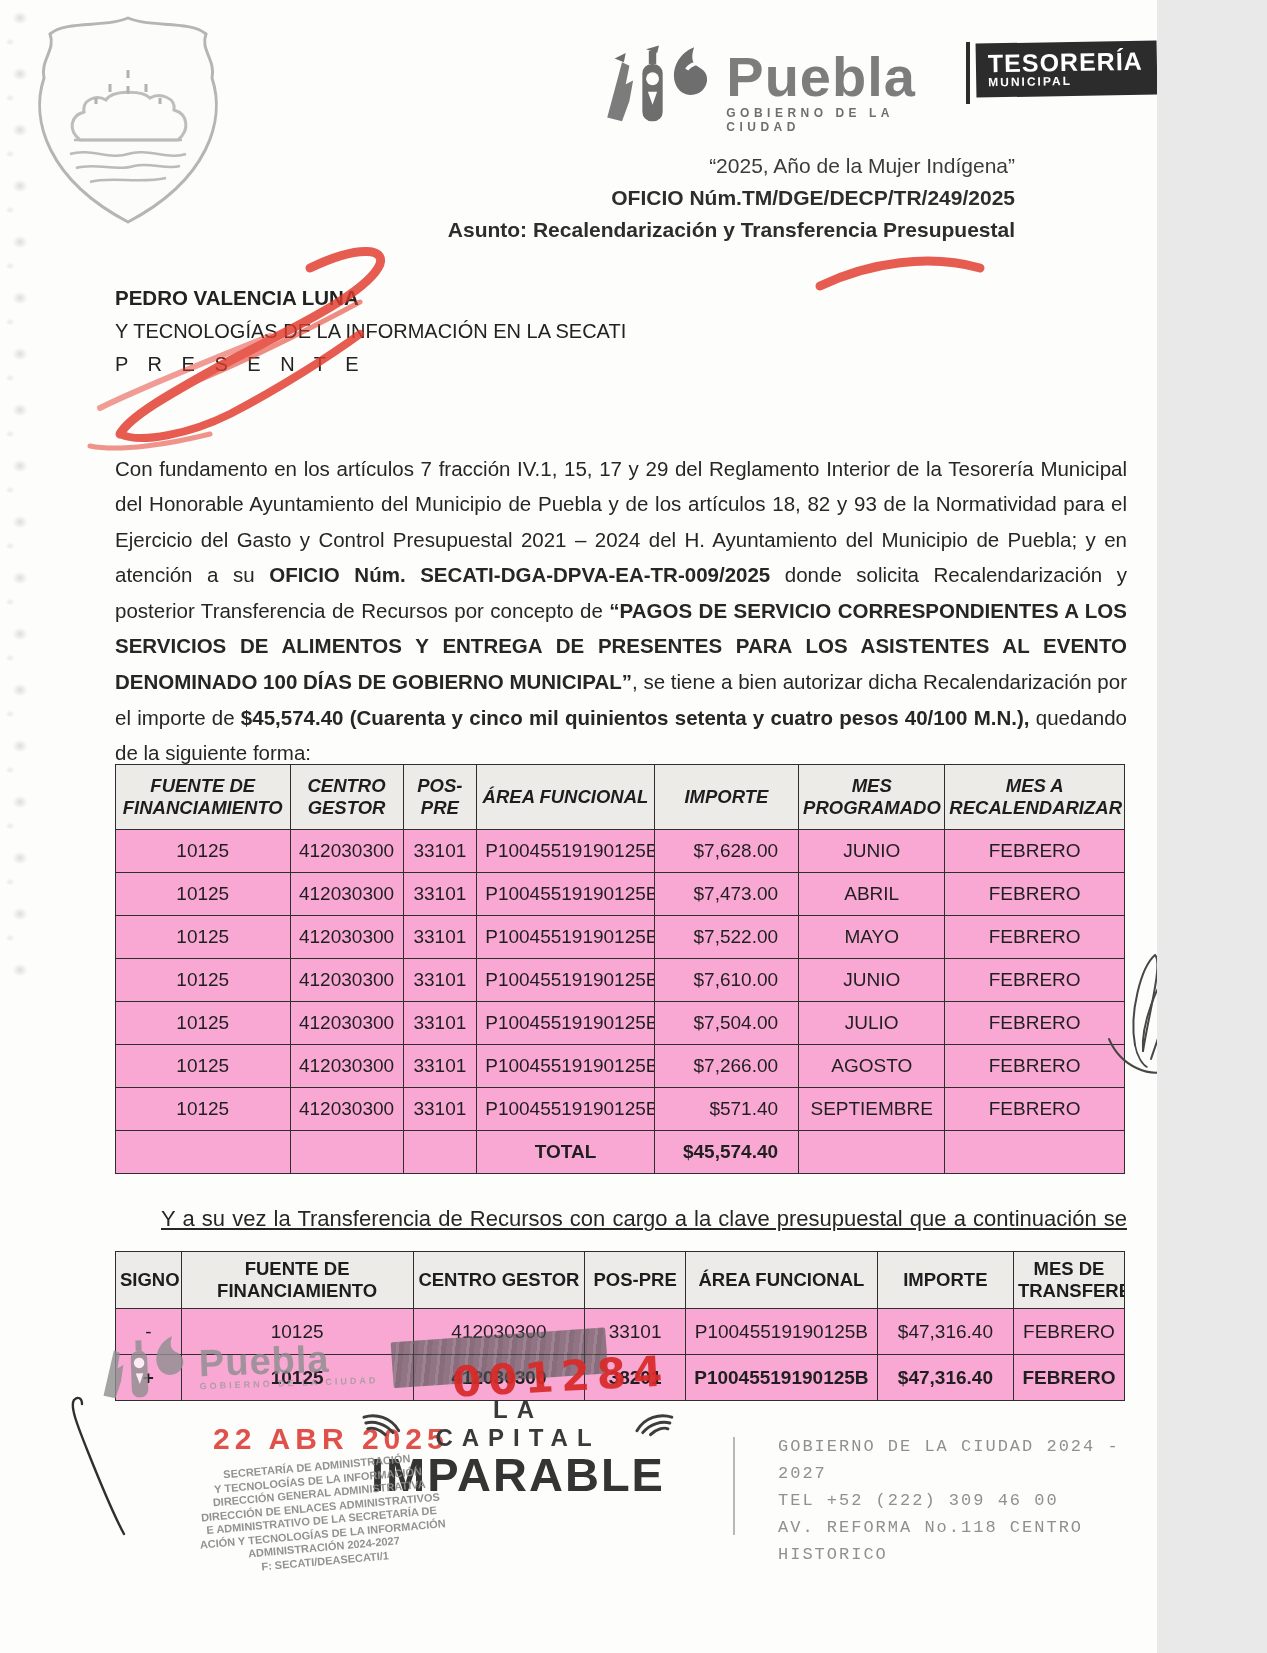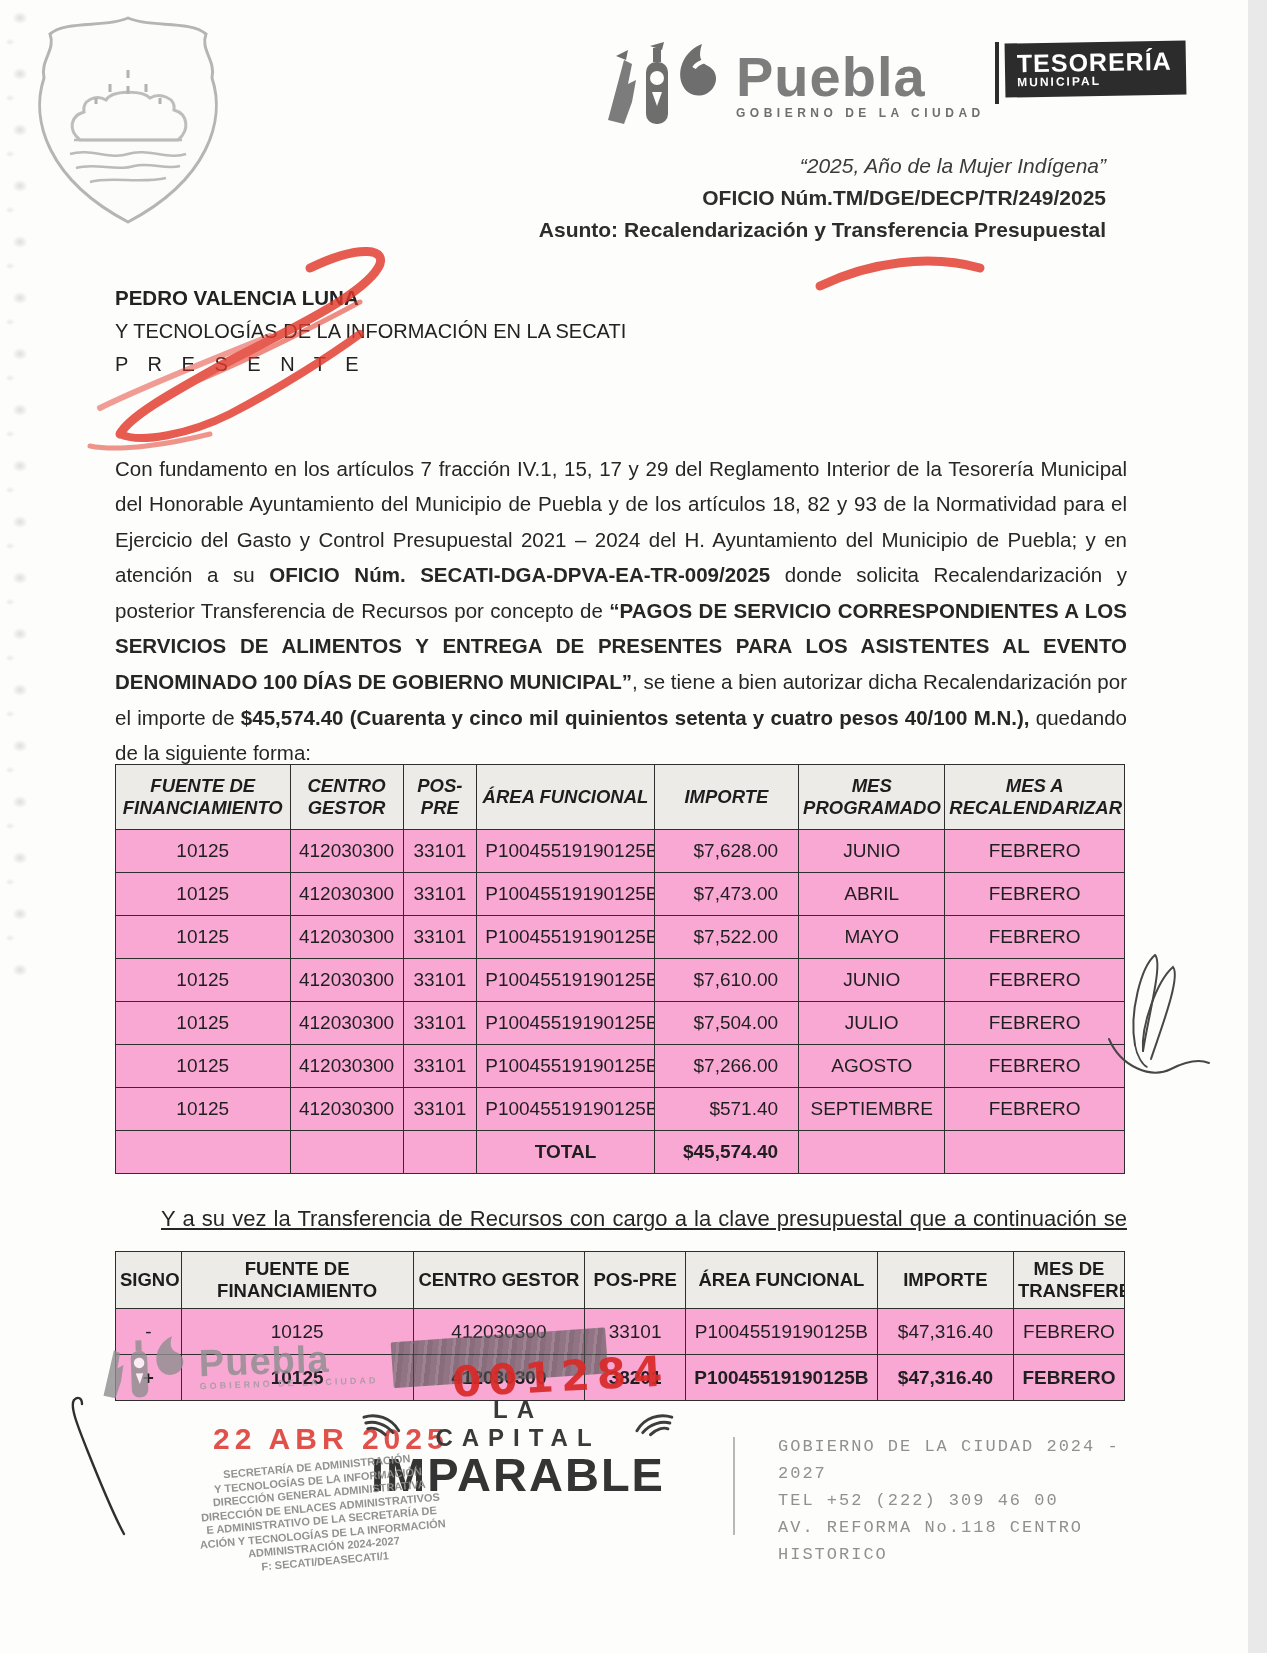--- a/index.html
+++ b/index.html
@@ -1,17 +1,17 @@
 <!DOCTYPE html>
 <html><head>
 <meta charset="utf-8">
 <style>
   html,body{margin:0;padding:0;background:#e9e9e9;}
   .page{
-    position:relative; width:1248px; height:1653px;
+    position:relative; width:1157px; height:1653px;
     background:#fdfdfb; overflow:hidden;
     font-family:"Liberation Sans", sans-serif; color:#262626;
   }
   
   .edge-artifacts{
     position:absolute; left:0; top:370; width:46px; height:990px;
     background-image:
       radial-gradient(ellipse 11px 9px at 20px 18px, rgba(60,60,60,.16), transparent 70%),
       radial-gradient(ellipse 7px 5px at 10px 42px, rgba(60,60,60,.10), transparent 70%);
     background-size:46px 56px; background-repeat:repeat-y;
@@ -24,21 +24,21 @@
   .brand-text{display:flex; flex-direction:column; align-items:flex-start; margin-top:14px;}
   .wordmark{font-size:56px; font-weight:800; color:#7d7d7d; letter-spacing:1px; line-height:54px;}
   .tagline{font-size:12px; font-weight:700; color:#6f6f6f; letter-spacing:4.5px; margin-top:2px;}
   .badge-wrap{display:flex; align-items:flex-start; margin-top:6px;}
   .badge-bar{width:4px; height:62px; background:#2c2c2c; margin-right:6px;}
   .badge{background:#2c2c2c; color:#fff; padding:7px 14px 9px 12px; transform:rotate(-1deg);}
   .badge-line1{font-size:25px; font-weight:800; letter-spacing:1px; line-height:26px;}
   .badge-line2{font-size:12px; font-weight:700; letter-spacing:2px; line-height:12px;}
   
   .head-right{position:absolute; right:142px; top:150px; text-align:right; line-height:32px; color:#2d2d2d;}
-  .motto{font-style:italic; font-size:21px; font-weight:400; color:#3b3b3b;}
+  .motto{font-size:21px; font-weight:400; color:#3b3b3b;}
   .oficio,.asunto,.hoja{font-size:21px; font-weight:700;}
   
   .addressee{position:absolute; left:115px; top:281px; font-size:20px; line-height:33.5px; color:#222;}
   .addr-name{font-weight:700; font-size:20.5px;}
   .presente{letter-spacing:7px;}
   .scribble{position:absolute; left:60px; top:238px; pointer-events:none;}
   
   .p1{position:absolute; left:115px; top:430px; width:1012px; font-size:20.5px; line-height:35.6px; text-align:justify;}
   .p1 .b{font-weight:700;}
   .p2{position:absolute; left:115px; top:1175px; width:1012px; font-size:22px; line-height:44px; text-align:justify; text-indent:46px;text-decoration:underline;}

